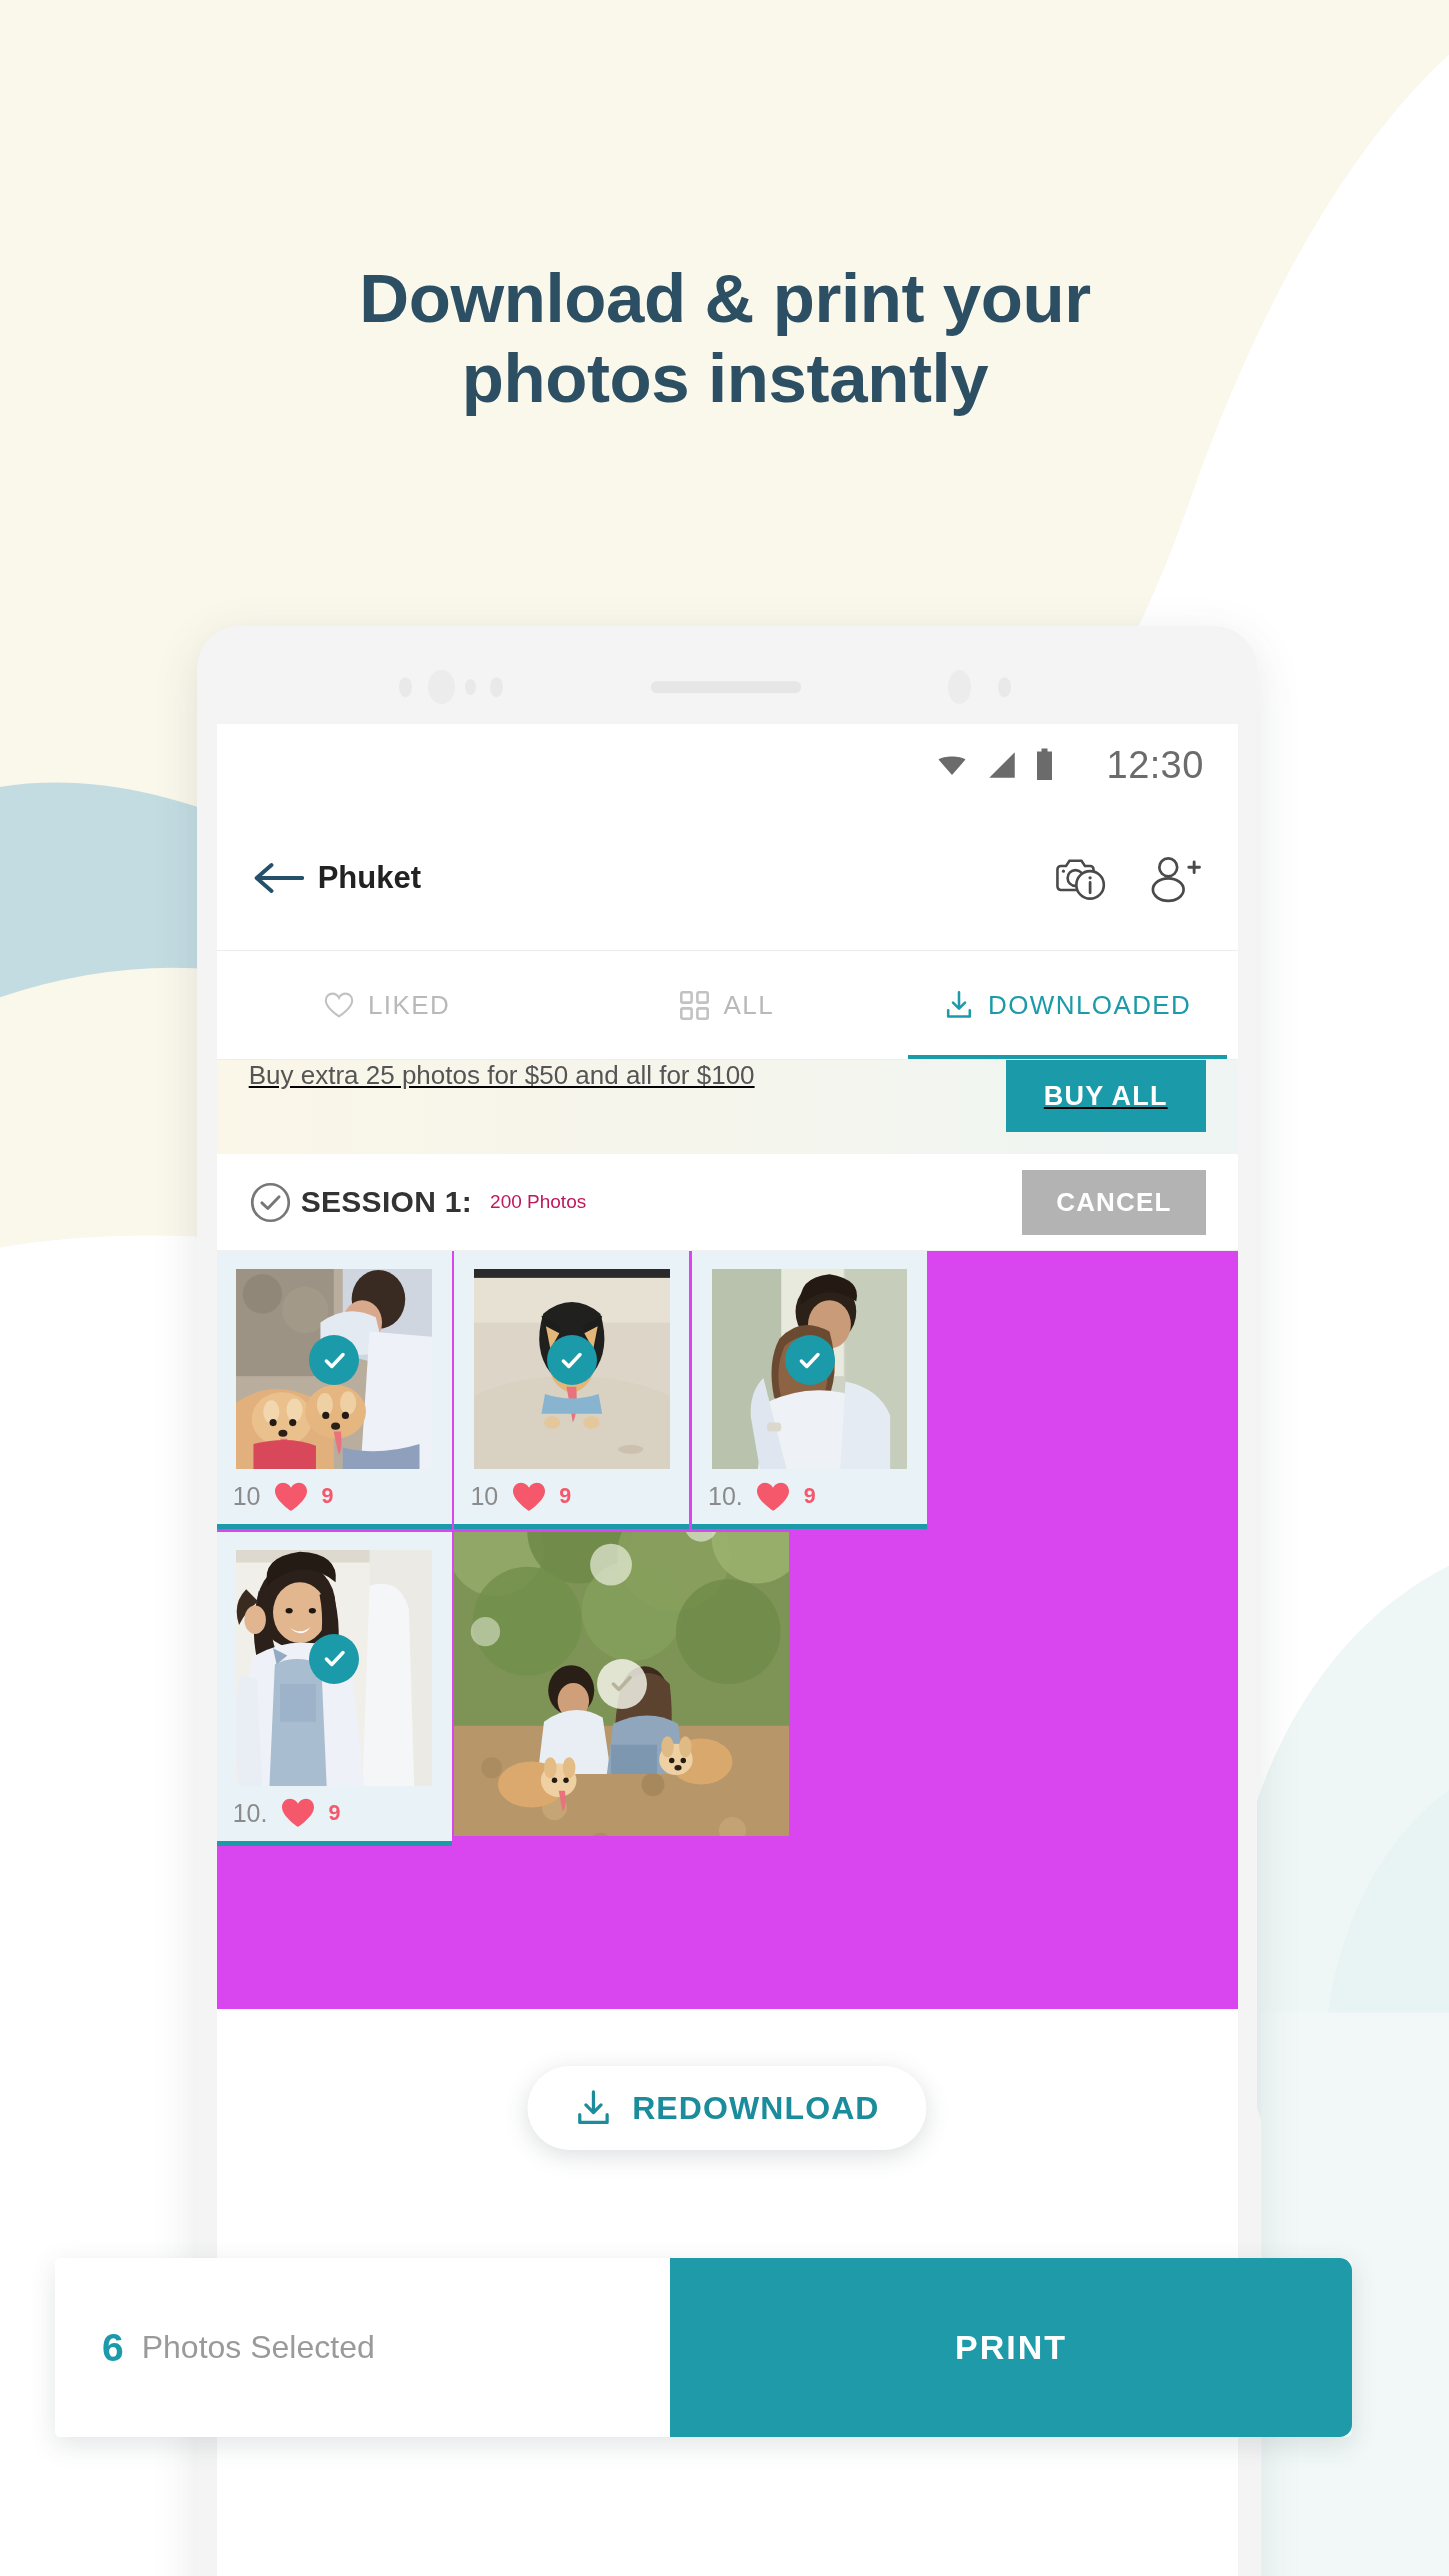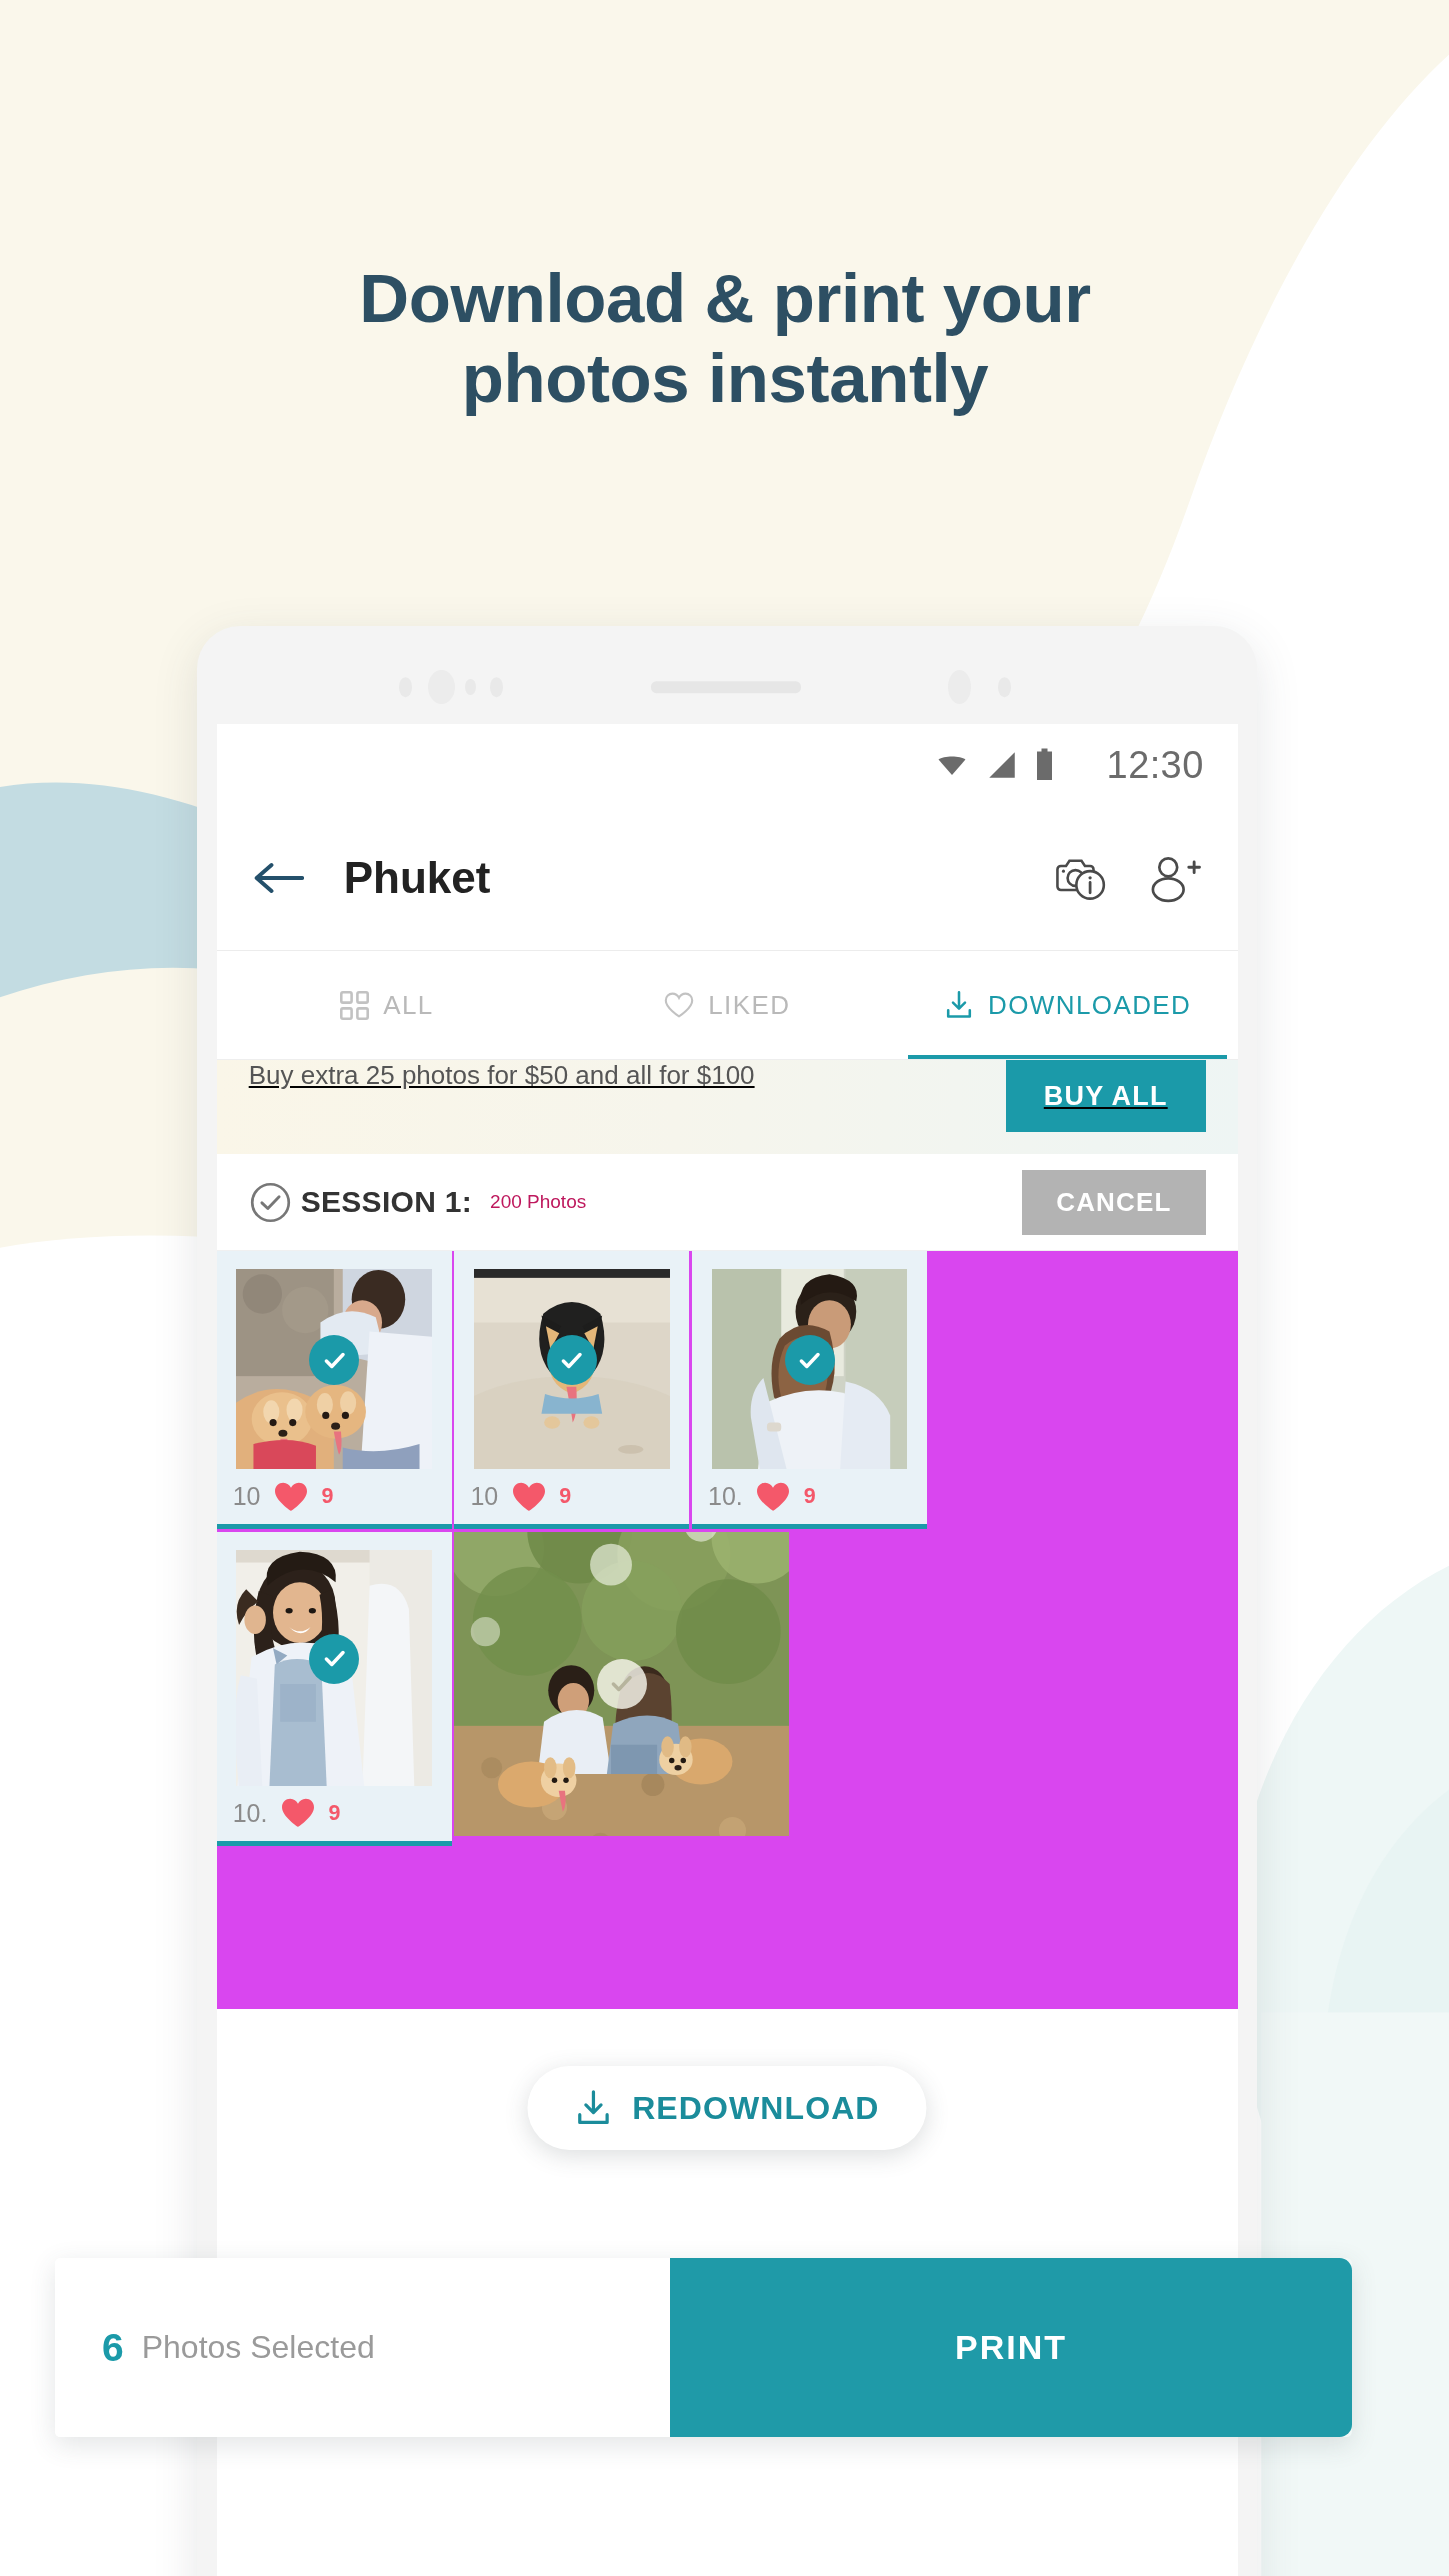--- a/index.html
+++ b/index.html
@@ -102,22 +102,22 @@
   .appbar {
     height: 145px;
     display: flex;
     align-items: center;
     padding: 0 34px;
     background: #fff;
     border-bottom: 0.9px solid #ececec;
   }
   .back-btn { width: 55px; height: 55px; display: flex; align-items: center; justify-content: center; cursor: pointer; }
   .appbar-title {
-    margin-left: 38px;
-    font-size: 44px;
+    margin-left: 12px;
+    font-size: 31px;
     font-weight: bold;
     color: #222;
     flex: 1;
   }
   .appbar-actions { display: flex; align-items: center; gap: 34px; }
   .icon-btn { width: 59px; height: 59px; display: flex; align-items: center; justify-content: center; cursor: pointer; }
 
   
   .tabs {
     height: 109px;
@@ -381,33 +381,33 @@
               <circle cx="11.5" cy="8" r="5" fill="none" stroke="#4a4a4a" stroke-width="1.5"></circle>
               <ellipse cx="11.5" cy="20.5" rx="8.6" ry="6.3" fill="none" stroke="#4a4a4a" stroke-width="1.5"></ellipse>
               <path d="M23 8 L29 8 M26 5 L26 11" stroke="#4a4a4a" stroke-width="1.6" stroke-linecap="round"></path>
             </svg>
           </span>
         </span>
       </div>
 
       <div class="tabs">
         <div class="tab">
+          <svg width="30" height="29" viewBox="0 0 20 18">
+            <path d="M10 16.2 C10 16.2 1.2 10.6 1.2 5.6 C1.2 2.9 3.3 1.1 5.6 1.1 C7.5 1.1 9.2 2.3 10 3.9 C10.8 2.3 12.5 1.1 14.4 1.1 C16.7 1.1 18.8 2.9 18.8 5.6 C18.8 10.6 10 16.2 10 16.2 Z" fill="none" stroke="#c2c2c2" stroke-width="1.4"></path>
+          </svg>
+          <span>LIKED</span>
+        </div>
+        <div class="tab">
           <svg width="29" height="29" viewBox="0 0 18 18">
             <rect x="0.8" y="0.8" width="6.4" height="6.4" rx="1" fill="none" stroke="#c2c2c2" stroke-width="1.6"></rect>
             <rect x="10.8" y="0.8" width="6.4" height="6.4" rx="1" fill="none" stroke="#c2c2c2" stroke-width="1.6"></rect>
             <rect x="0.8" y="10.8" width="6.4" height="6.4" rx="1" fill="none" stroke="#c2c2c2" stroke-width="1.6"></rect>
             <rect x="10.8" y="10.8" width="6.4" height="6.4" rx="1" fill="none" stroke="#c2c2c2" stroke-width="1.6"></rect>
           </svg>
           <span>ALL</span>
-        </div>
-        <div class="tab">
-          <svg width="30" height="29" viewBox="0 0 20 18">
-            <path d="M10 16.2 C10 16.2 1.2 10.6 1.2 5.6 C1.2 2.9 3.3 1.1 5.6 1.1 C7.5 1.1 9.2 2.3 10 3.9 C10.8 2.3 12.5 1.1 14.4 1.1 C16.7 1.1 18.8 2.9 18.8 5.6 C18.8 10.6 10 16.2 10 16.2 Z" fill="none" stroke="#c2c2c2" stroke-width="1.4"></path>
-          </svg>
-          <span>LIKED</span>
         </div>
         <div class="tab active">
           <svg width="30" height="30" viewBox="0 0 20 20">
             <path d="M10 1.5 L10 12 M6 8.4 L10 12.4 L14 8.4" fill="none" stroke="#1b9aa9" stroke-width="1.7" stroke-linecap="round" stroke-linejoin="round"></path>
             <path d="M2.8 13.5 L2.8 17.6 L17.2 17.6 L17.2 13.5" fill="none" stroke="#1b9aa9" stroke-width="1.7" stroke-linecap="round" stroke-linejoin="round"></path>
           </svg>
           <span>DOWNLOADED</span>
         </div>
       </div>
 

